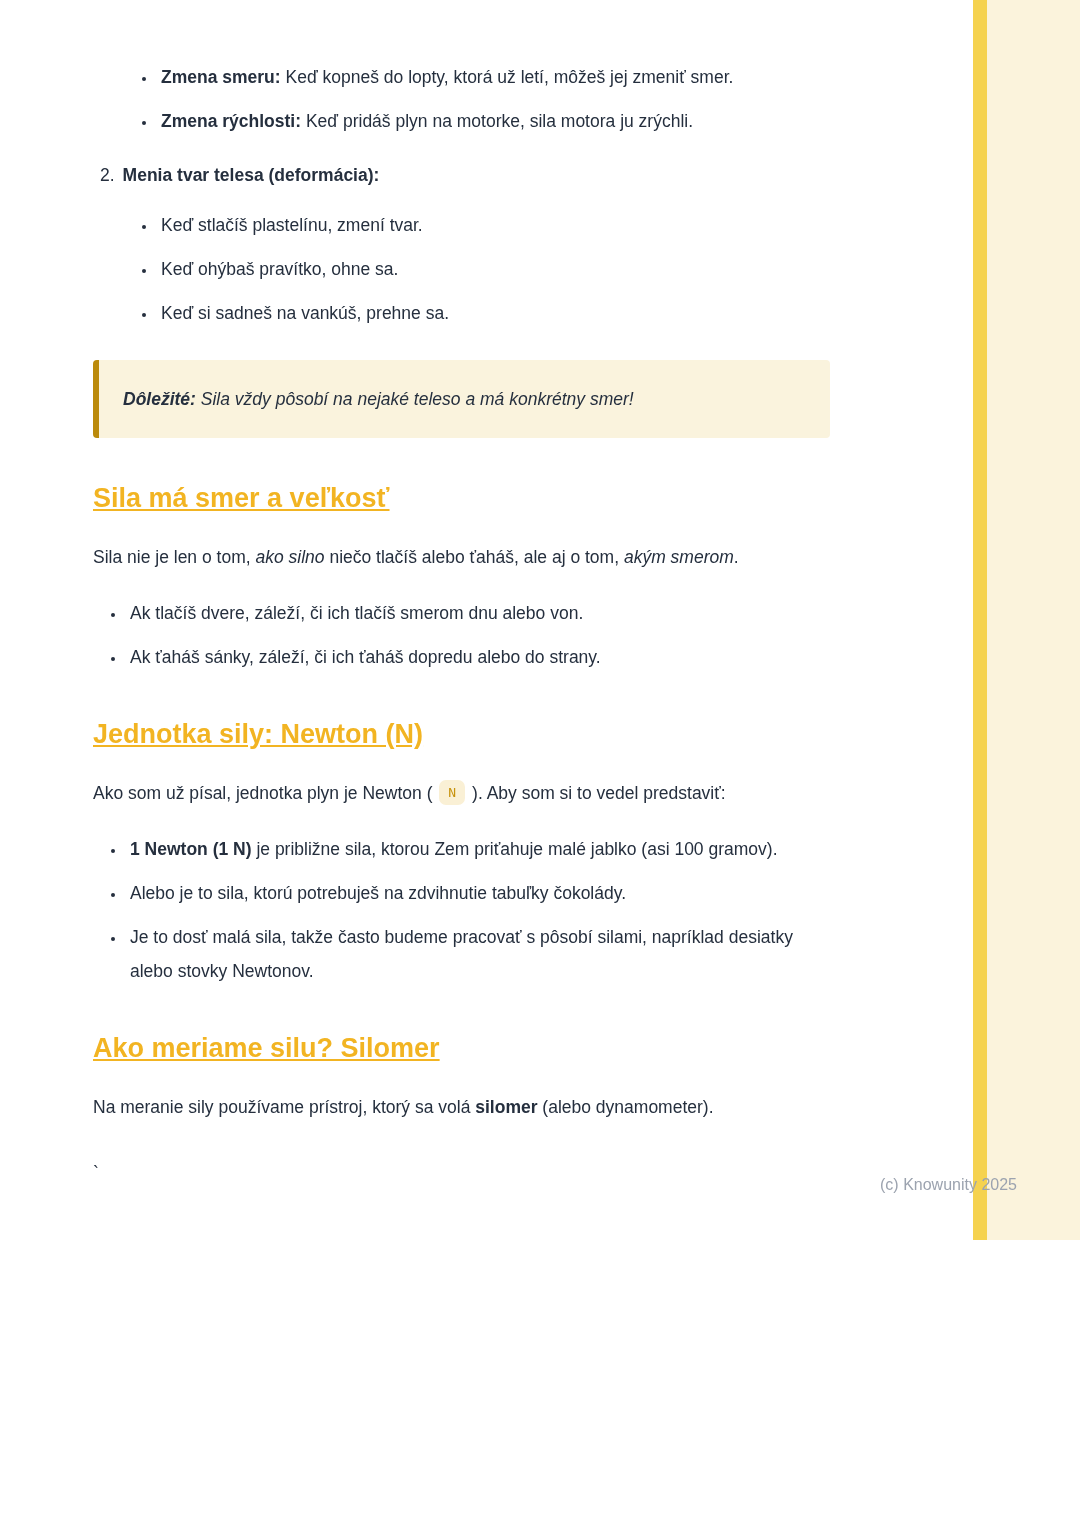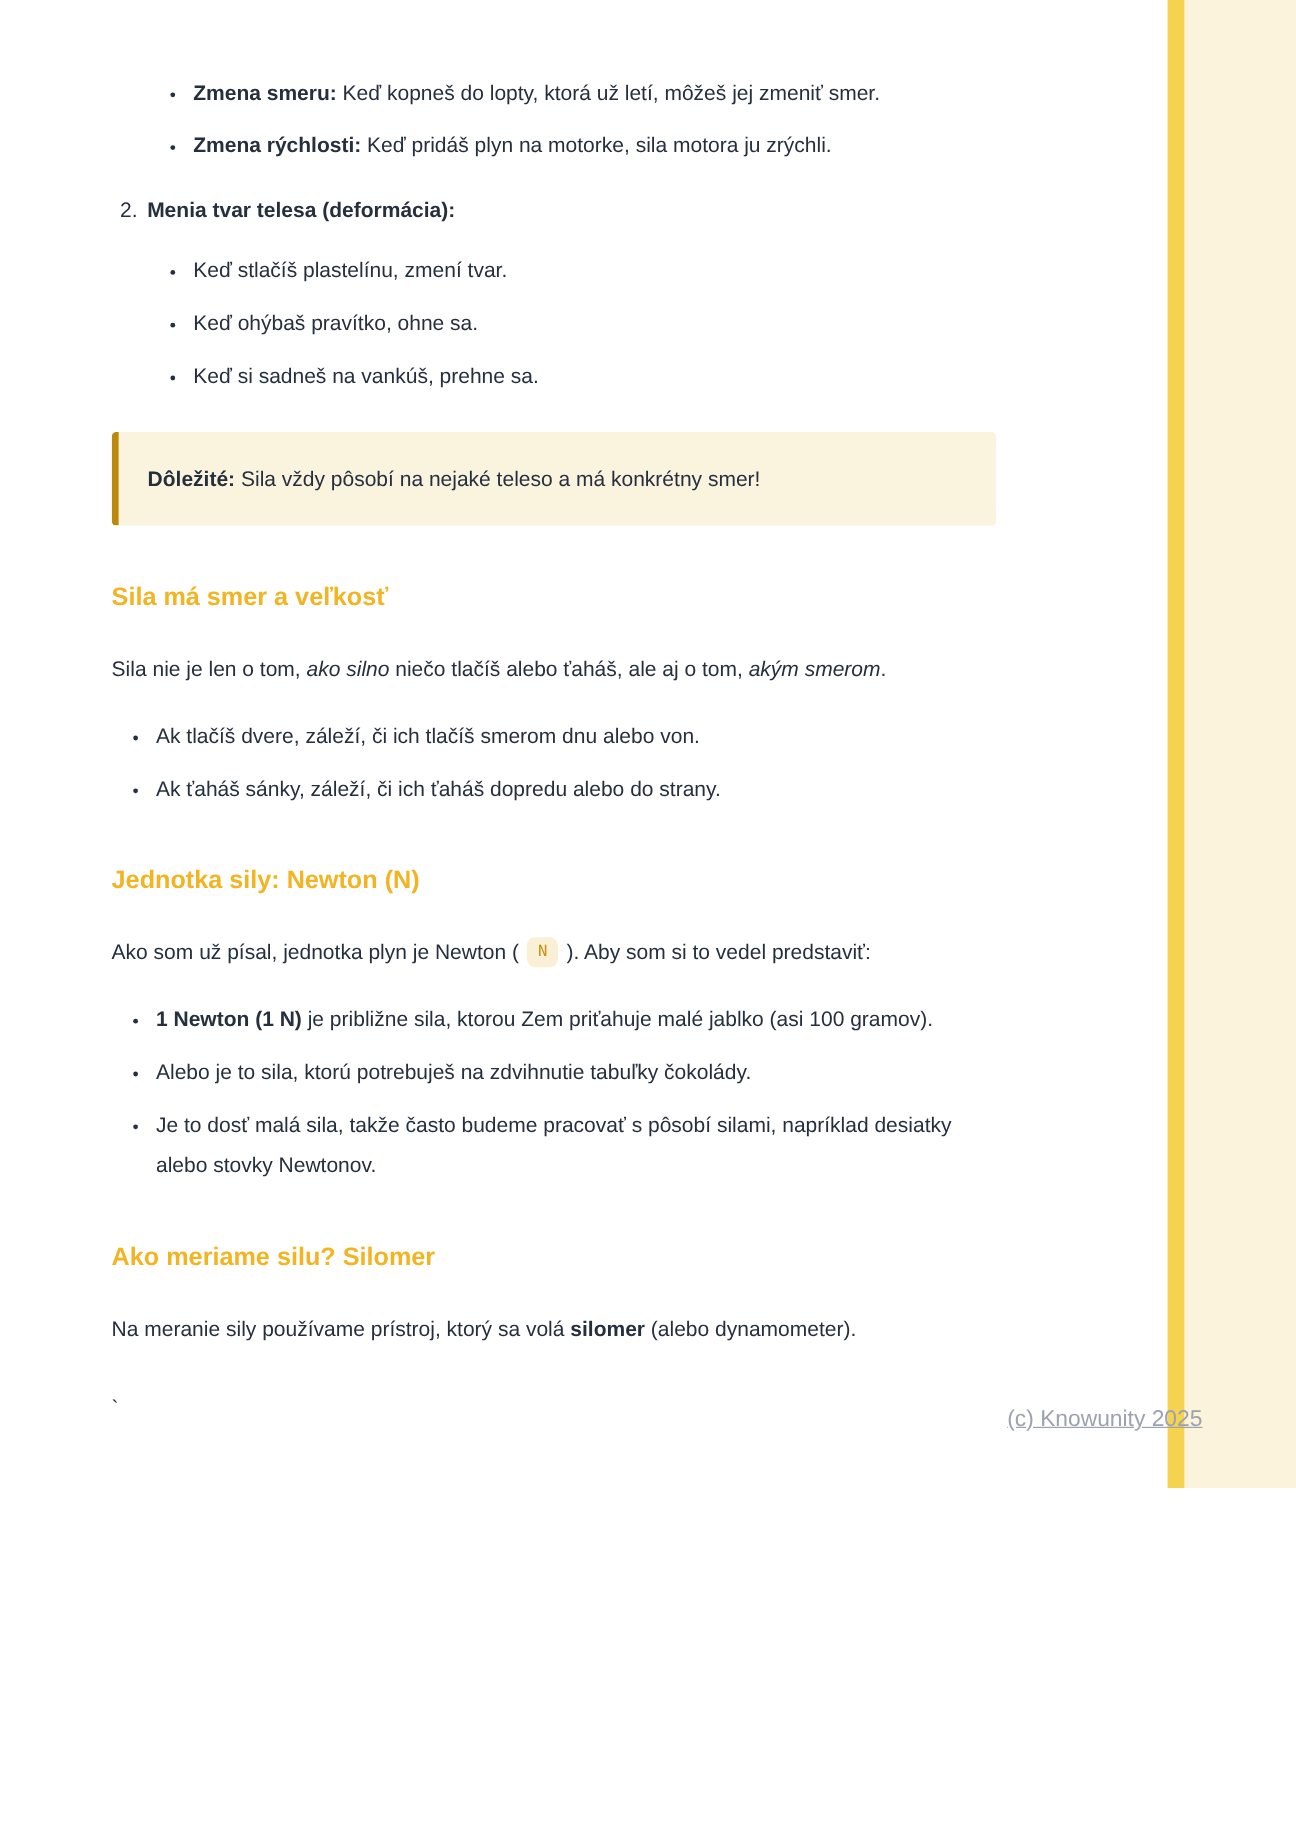--- a/index.html
+++ b/index.html
@@ -43,50 +43,51 @@
   ul.nested{padding-left:64px;margin:16px 0;}
   ul.toplevel{padding-left:33px;margin:22px 0;}
   .numbered{margin:20px 0 16px 7px;}
   .numbered .num{display:inline-block;margin-right:8px;}
   .callout{
     margin:30px 0 0 0;
     background:var(--callout_bg);
     border-left:6px solid var(--callout_border);
     border-radius:4px;
     padding:22px 24px;
+    font-style:italic;
   }
   h2.heading{
     color:var(--heading);
-    font-size:21px;
+    font-size:27px;
     line-height:32px;
     font-weight:700;
     margin:44px 0 26px 0;
+    text-decoration:underline;
   }
   p.para{margin:22px 0;}
   p.justify{text-align:justify;}
   .n-badge{
     display:inline-block;
     background:var(--badge_bg);
     color:var(--badge_text);
     font-family:"DejaVu Sans Mono", monospace;
     font-size:13px;
     line-height:17px;
     padding:4px 9px;
     border-radius:7px;
     vertical-align:2px;
     margin:0 2px;
   }
   .stray{margin-top:32px;}
   .footer{
     position:absolute;
-    right:78px;bottom:46px;
+    right:63px;bottom:46px;
     color:var(--footer_text);
-    font-size:19px;
+    font-size:16px;
     z-index:3;
-    text-decoration:underline;
   }
 </style>
 </head>
 <body>
 
 <div class="page">
 
   <div class="edge-cream"></div>
   <div class="edge-stripe"></div>
 

